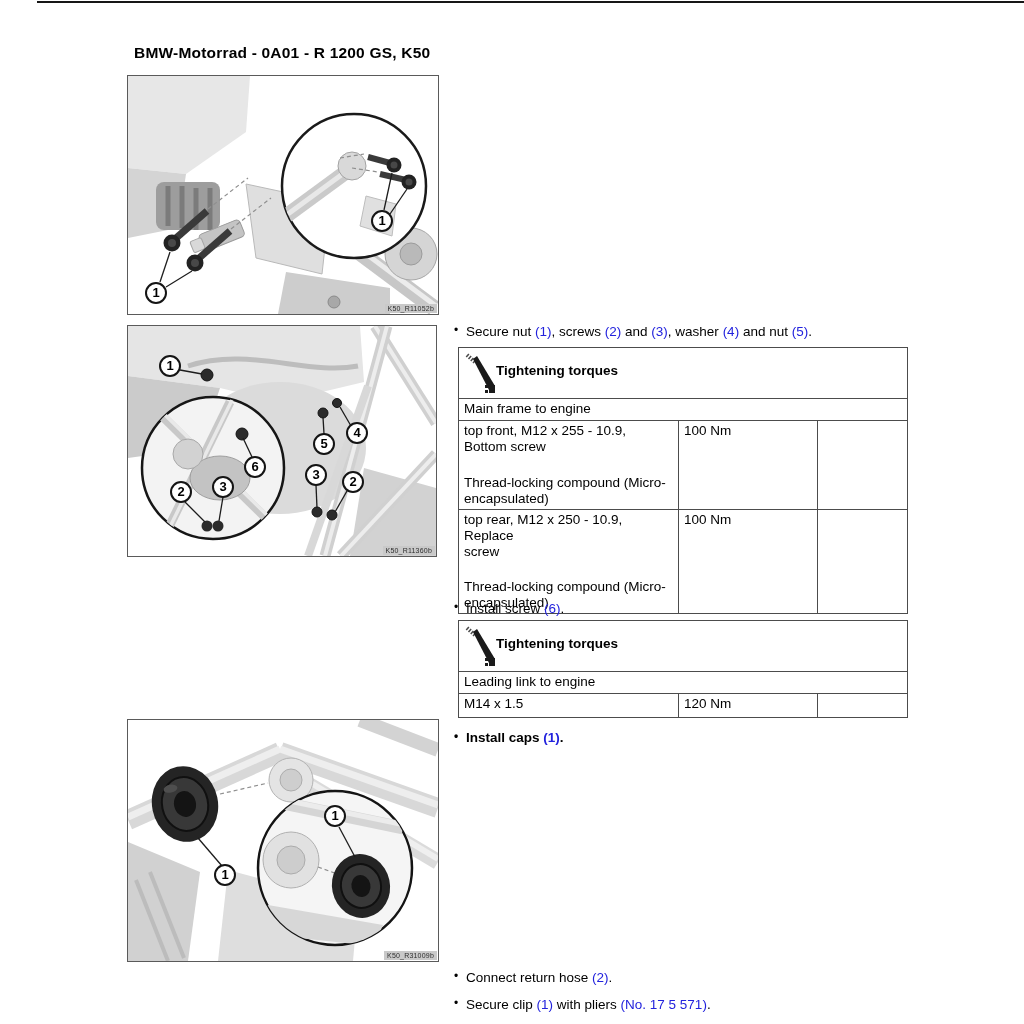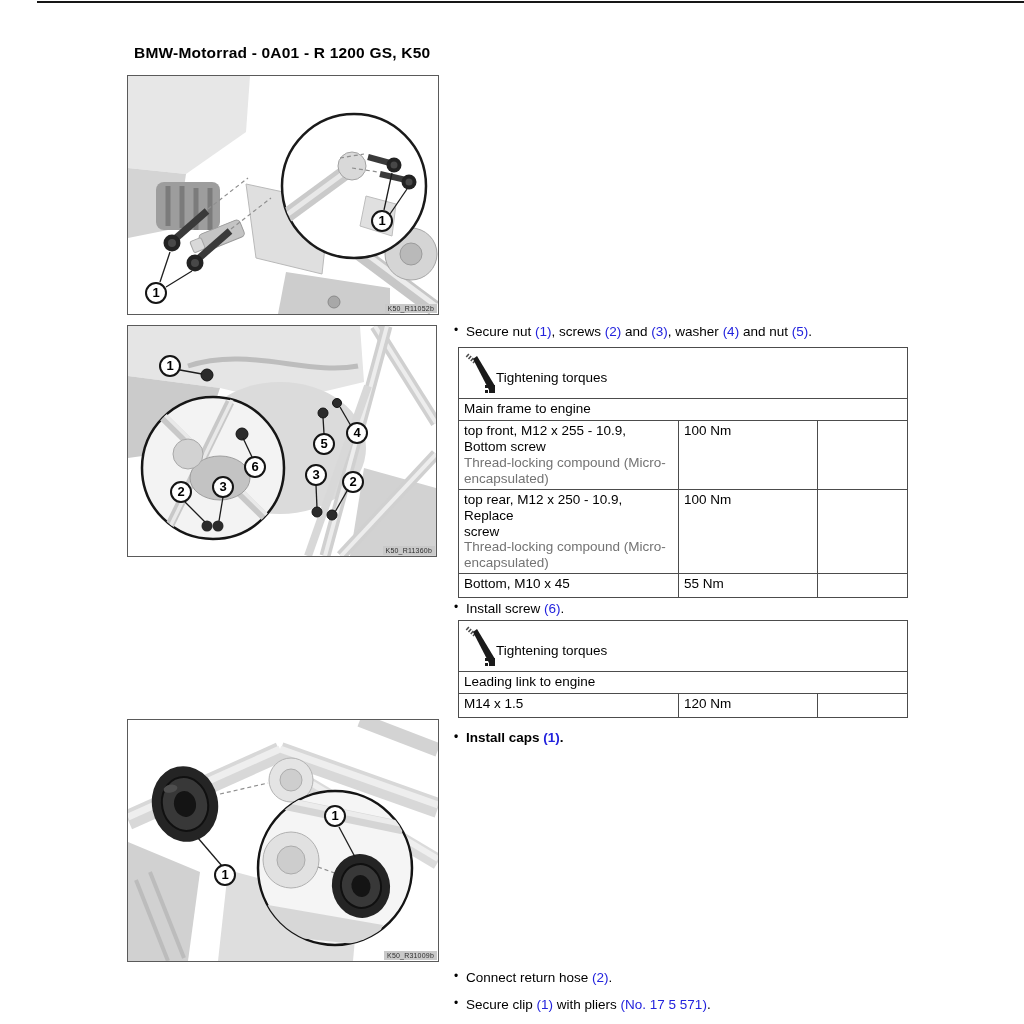--- a/index.html
+++ b/index.html
@@ -33,25 +33,25 @@
   .ref{color:#2222dd;}
 
   
   table.torque{
     position:absolute;left:458px;width:449px;border-collapse:collapse;table-layout:fixed;
     font-size:13.5px;line-height:1.18;
   }
   #t1{top:347px;} #t2{top:620px;}
   table.torque td{border:1px solid #4c4c4c;padding:2px 5px;vertical-align:top;}
   td.hdr-cell{height:46px;position:relative;padding:0;}
-  .hdr-title{position:absolute;left:37px;bottom:12px;font-weight:normal;}
+  .hdr-title{position:absolute;left:37px;bottom:19px;font-weight:bold;}
   .wrench{position:absolute;left:4px;top:3px;}
   td.section-cell{font-weight:normal;height:17px;}
   td.row3{height:19px;}
-  .note{color:#737373;margin-top:0;}
+  .note{color:#000000;margin-top:20px;}
 </style>
 </head>
 <body>
 
 <div class="topline"></div>
 <div class="header-title">BMW-Motorrad - 0A01 - R 1200 GS, K50</div>
 
 <div class="figure" id="fig1">
   <svg width="310" height="238" viewBox="0 0 310 238">
     <defs>
@@ -244,25 +244,20 @@
       <div class="note">Thread-locking compound (Micro-encapsulated)</div></td>
     <td>100 Nm</td>
     <td></td>
   </tr>
   <tr>
     <td><span>top rear, M12 x 250 - 10.9, Replace</span><br><span>screw</span>
       <div class="note">Thread-locking compound (Micro-encapsulated)</div></td>
     <td>100 Nm</td>
     <td></td>
   </tr>
-  <tr>
-    <td class="row3">Bottom, M10 x 45</td>
-    <td>55 Nm</td>
-    <td></td>
-  </tr>
 </tbody>
   </table>
 
 <div class="step" id="step2"><span>Install screw </span><span class="ref">(6)</span><span>.</span></div>
 
 <table class="torque" id="t2">
   <colgroup>
       <col style="width:220px">
       <col style="width:139px">
       <col style="width:90px">

